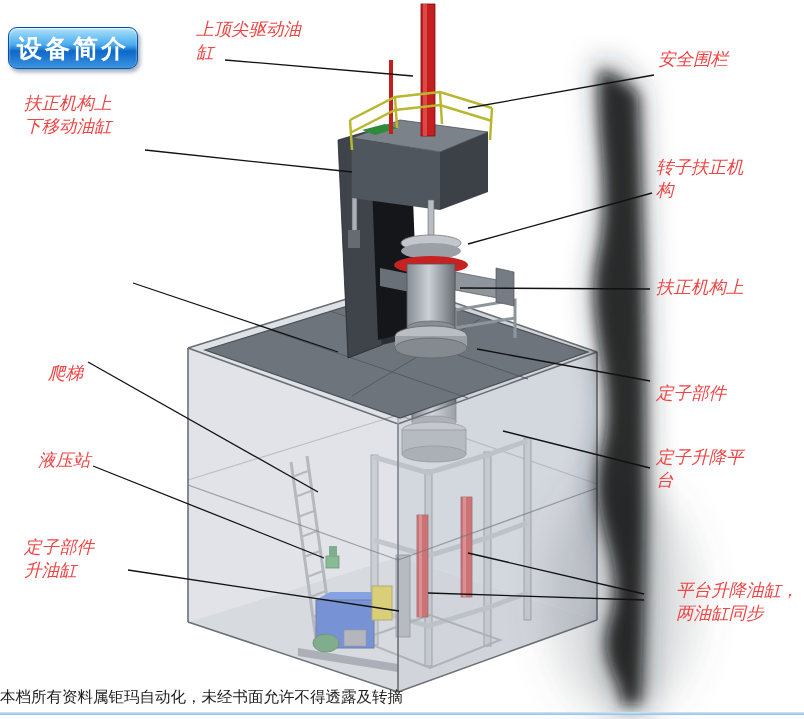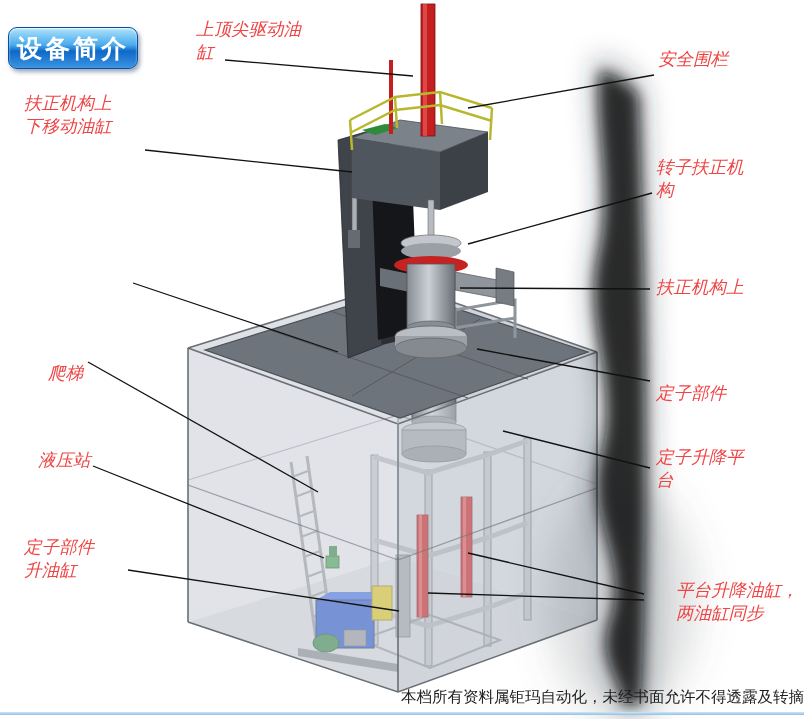--- a/index.html
+++ b/index.html
@@ -7,21 +7,21 @@
           font-family:"Liberation Sans",sans-serif;}
   .scene{position:absolute;left:0;top:0;width:804px;height:719px;}
   .badge{position:absolute;left:8px;top:27px;width:128px;height:40px;
          display:flex;align-items:center;justify-content:center;
          border-radius:9px;border:1px solid #0a4f9a;
          background:linear-gradient(180deg,#aee2fa 0%,#4aaceE 42%,#0e68c8 58%,#3b94e2 100%);
          box-shadow:inset 0 1px 2px rgba(255,255,255,.85),2px 3px 4px rgba(0,40,90,.40);
          color:#fff;font-weight:bold;font-size:25px;letter-spacing:3px;text-align:right;}
   .label{position:absolute;font-size:17.5px;line-height:23px;color:#ef4444;
          white-space:pre-line;font-style:italic;}
-  .footer{position:absolute;left:0;right:0;top:687px;text-align:right;
+  .footer{position:absolute;left:0;right:0;top:687px;text-align:left;
           font-size:15.5px;color:#1c1c1c;}
   .bottom-line{position:absolute;left:0;right:0;top:712px;height:3px;
           background:linear-gradient(180deg,#cfe6f6,#8fbfe4);}
 </style>
 </head>
 <body>
 
 <div class="canvas">
 
   <svg class="scene" viewBox="0 0 804 719">

